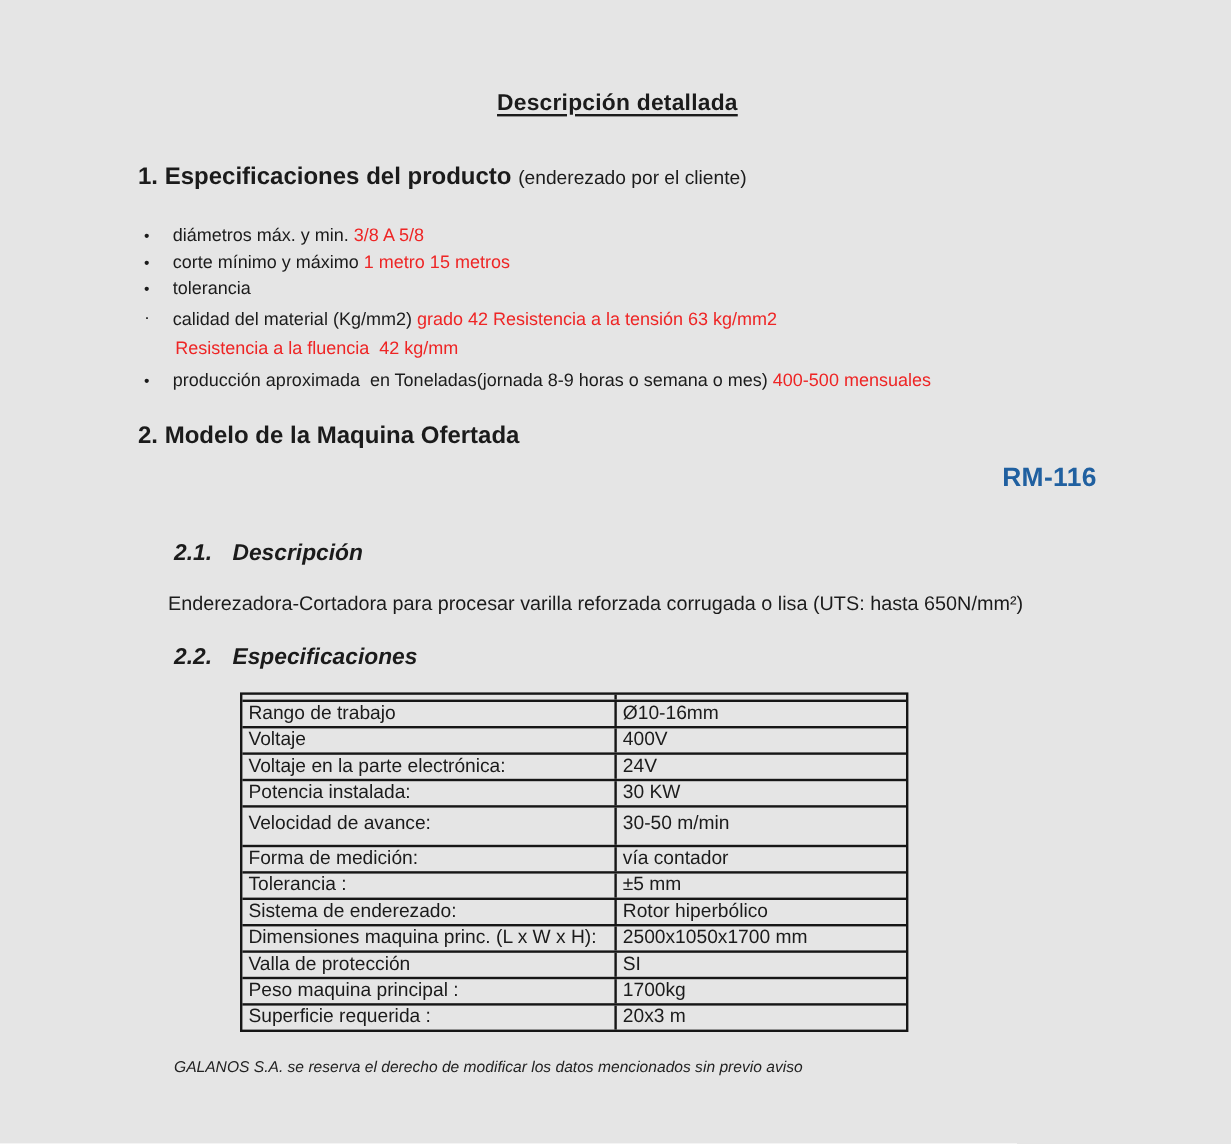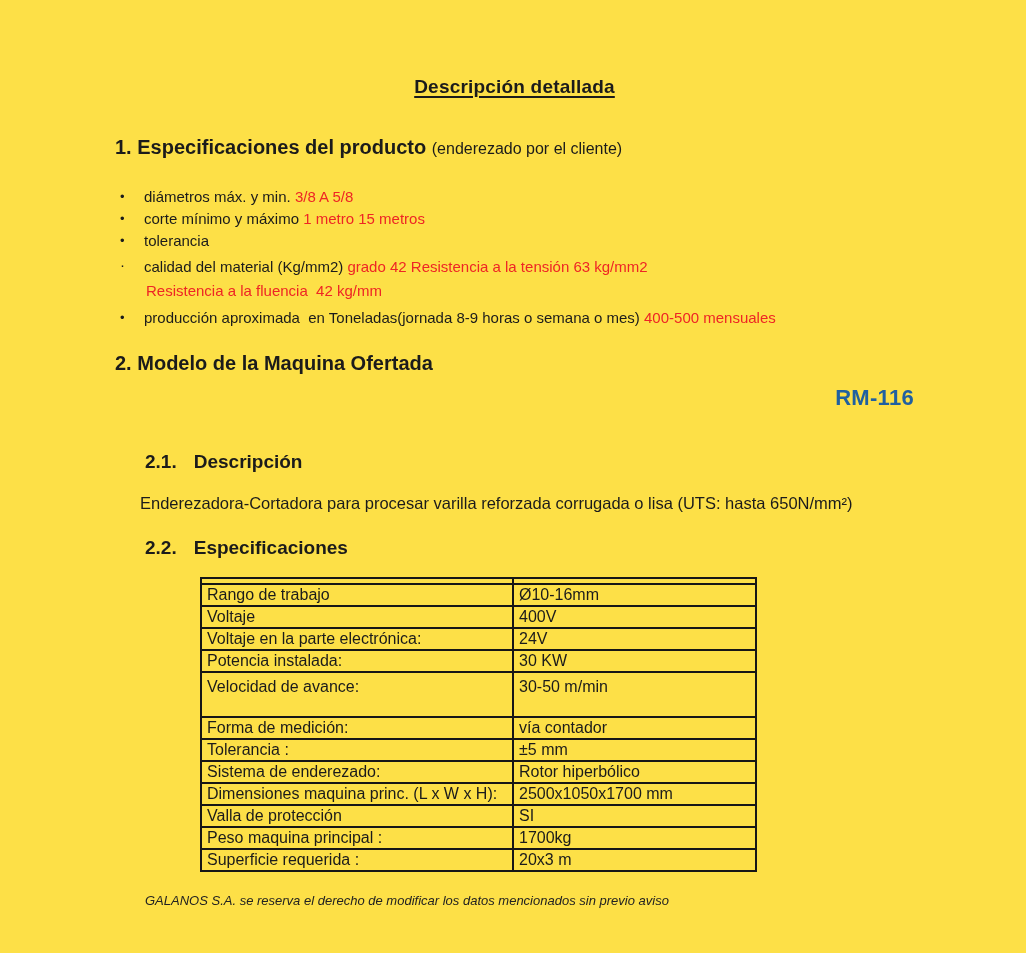--- a/index.html
+++ b/index.html
@@ -1,21 +1,21 @@
 <!DOCTYPE html>
 <html><head>
 <meta charset="utf-8">
 <style>
   * { margin: 0; padding: 0; box-sizing: border-box; }
   html, body { background: #ffffff; }
   .page {
     position: relative;
     width: 1026px;
     height: 953px;
-    background: #fde047;
+    background: #e5e5e5;
     padding: 62px 112px 0 115px;
     font-family: "Liberation Sans", sans-serif;
     color: #1b1b1b;
     overflow: hidden;
   }
   
   .doc-title {
     text-align: center;
     padding-top: 14px;
     margin-bottom: 36px;
@@ -45,21 +45,21 @@
   .sec2-head { margin-top: 22px; }
   .model-name {
     text-align: right;
     margin-top: 9px;
     font-size: 22px;
     font-weight: bold;
     color: #2060a0;
     letter-spacing: 0.3px;
   }
   
-  .sub-head { margin-left: 30px; font-size: 19px; font-weight: bold; line-height: 26px; }
+  .sub-head { margin-left: 30px; font-size: 19px; font-weight: bold; line-height: 26px; font-style: italic; }
   .sub-head .sub-num { display: inline-block; margin-right: 17px; }
   .sub-head-1 { margin-top: 38px; }
   .sub-head-2 { margin-top: 19px; }
   
   .body-par {
     margin: 15px 0 0 25px;
     width: 764px;
     font-size: 16.5px;
     line-height: 26px;
     text-align: justify;
@@ -71,21 +71,21 @@
     border: 2px solid #161616;
     font-size: 16px;
   }
   .t-row { display: flex; border-bottom: 2px solid #161616; }
   .t-row:last-child { border-bottom: none; }
   .t-cell { line-height: 18px; padding: 1px 5px; }
   .t-cell.left { width: 312px; flex: 0 0 312px; border-right: 2px solid #161616; }
   .t-cell.right { flex: 1; text-align: left; }
   .t-head .t-cell { font-weight: bold; text-align: center; }
   .t-gap .t-cell { height: 4px; padding: 0; }
-  .t-row.tall .t-cell { padding-top: 5px; padding-bottom: 20px; }
+  .t-row.tall .t-cell { padding-top: 5px; padding-bottom: 8px; }
   
   .footer-note {
     margin: 21px 0 0 30px;
     font-size: 13px;
     font-style: italic;
     color: #222222;
   }
 </style>
 </head>
 <body>

